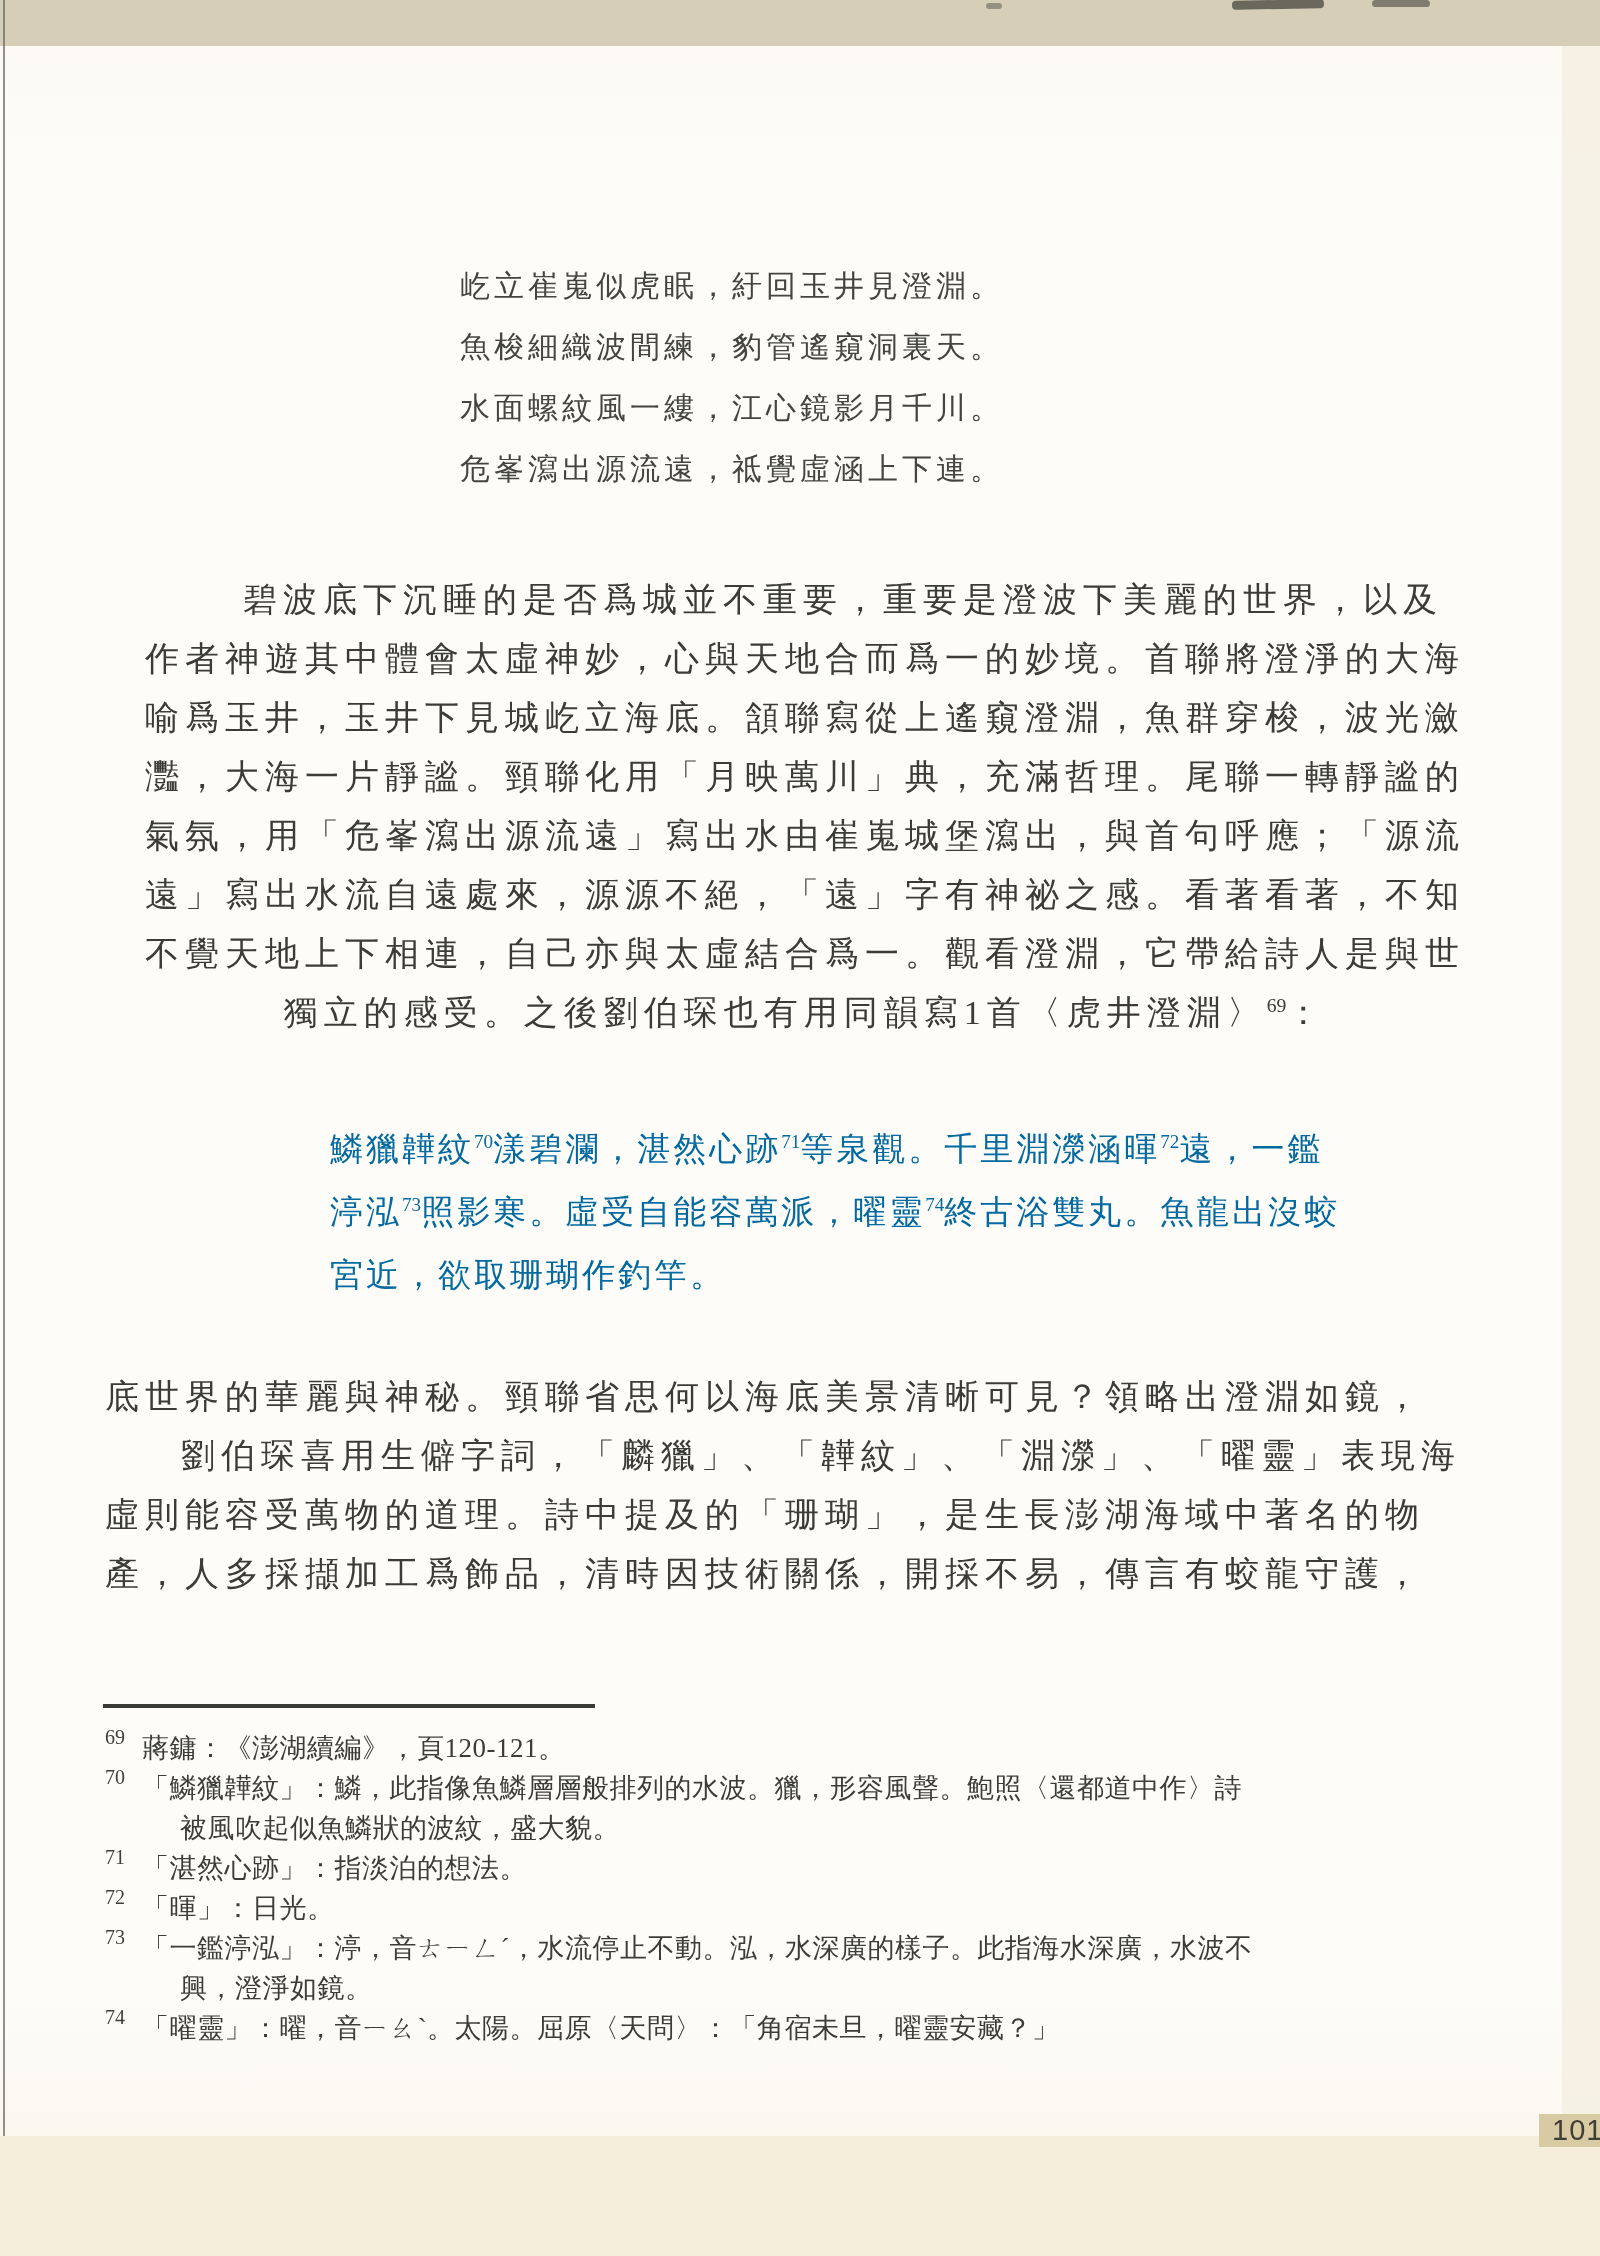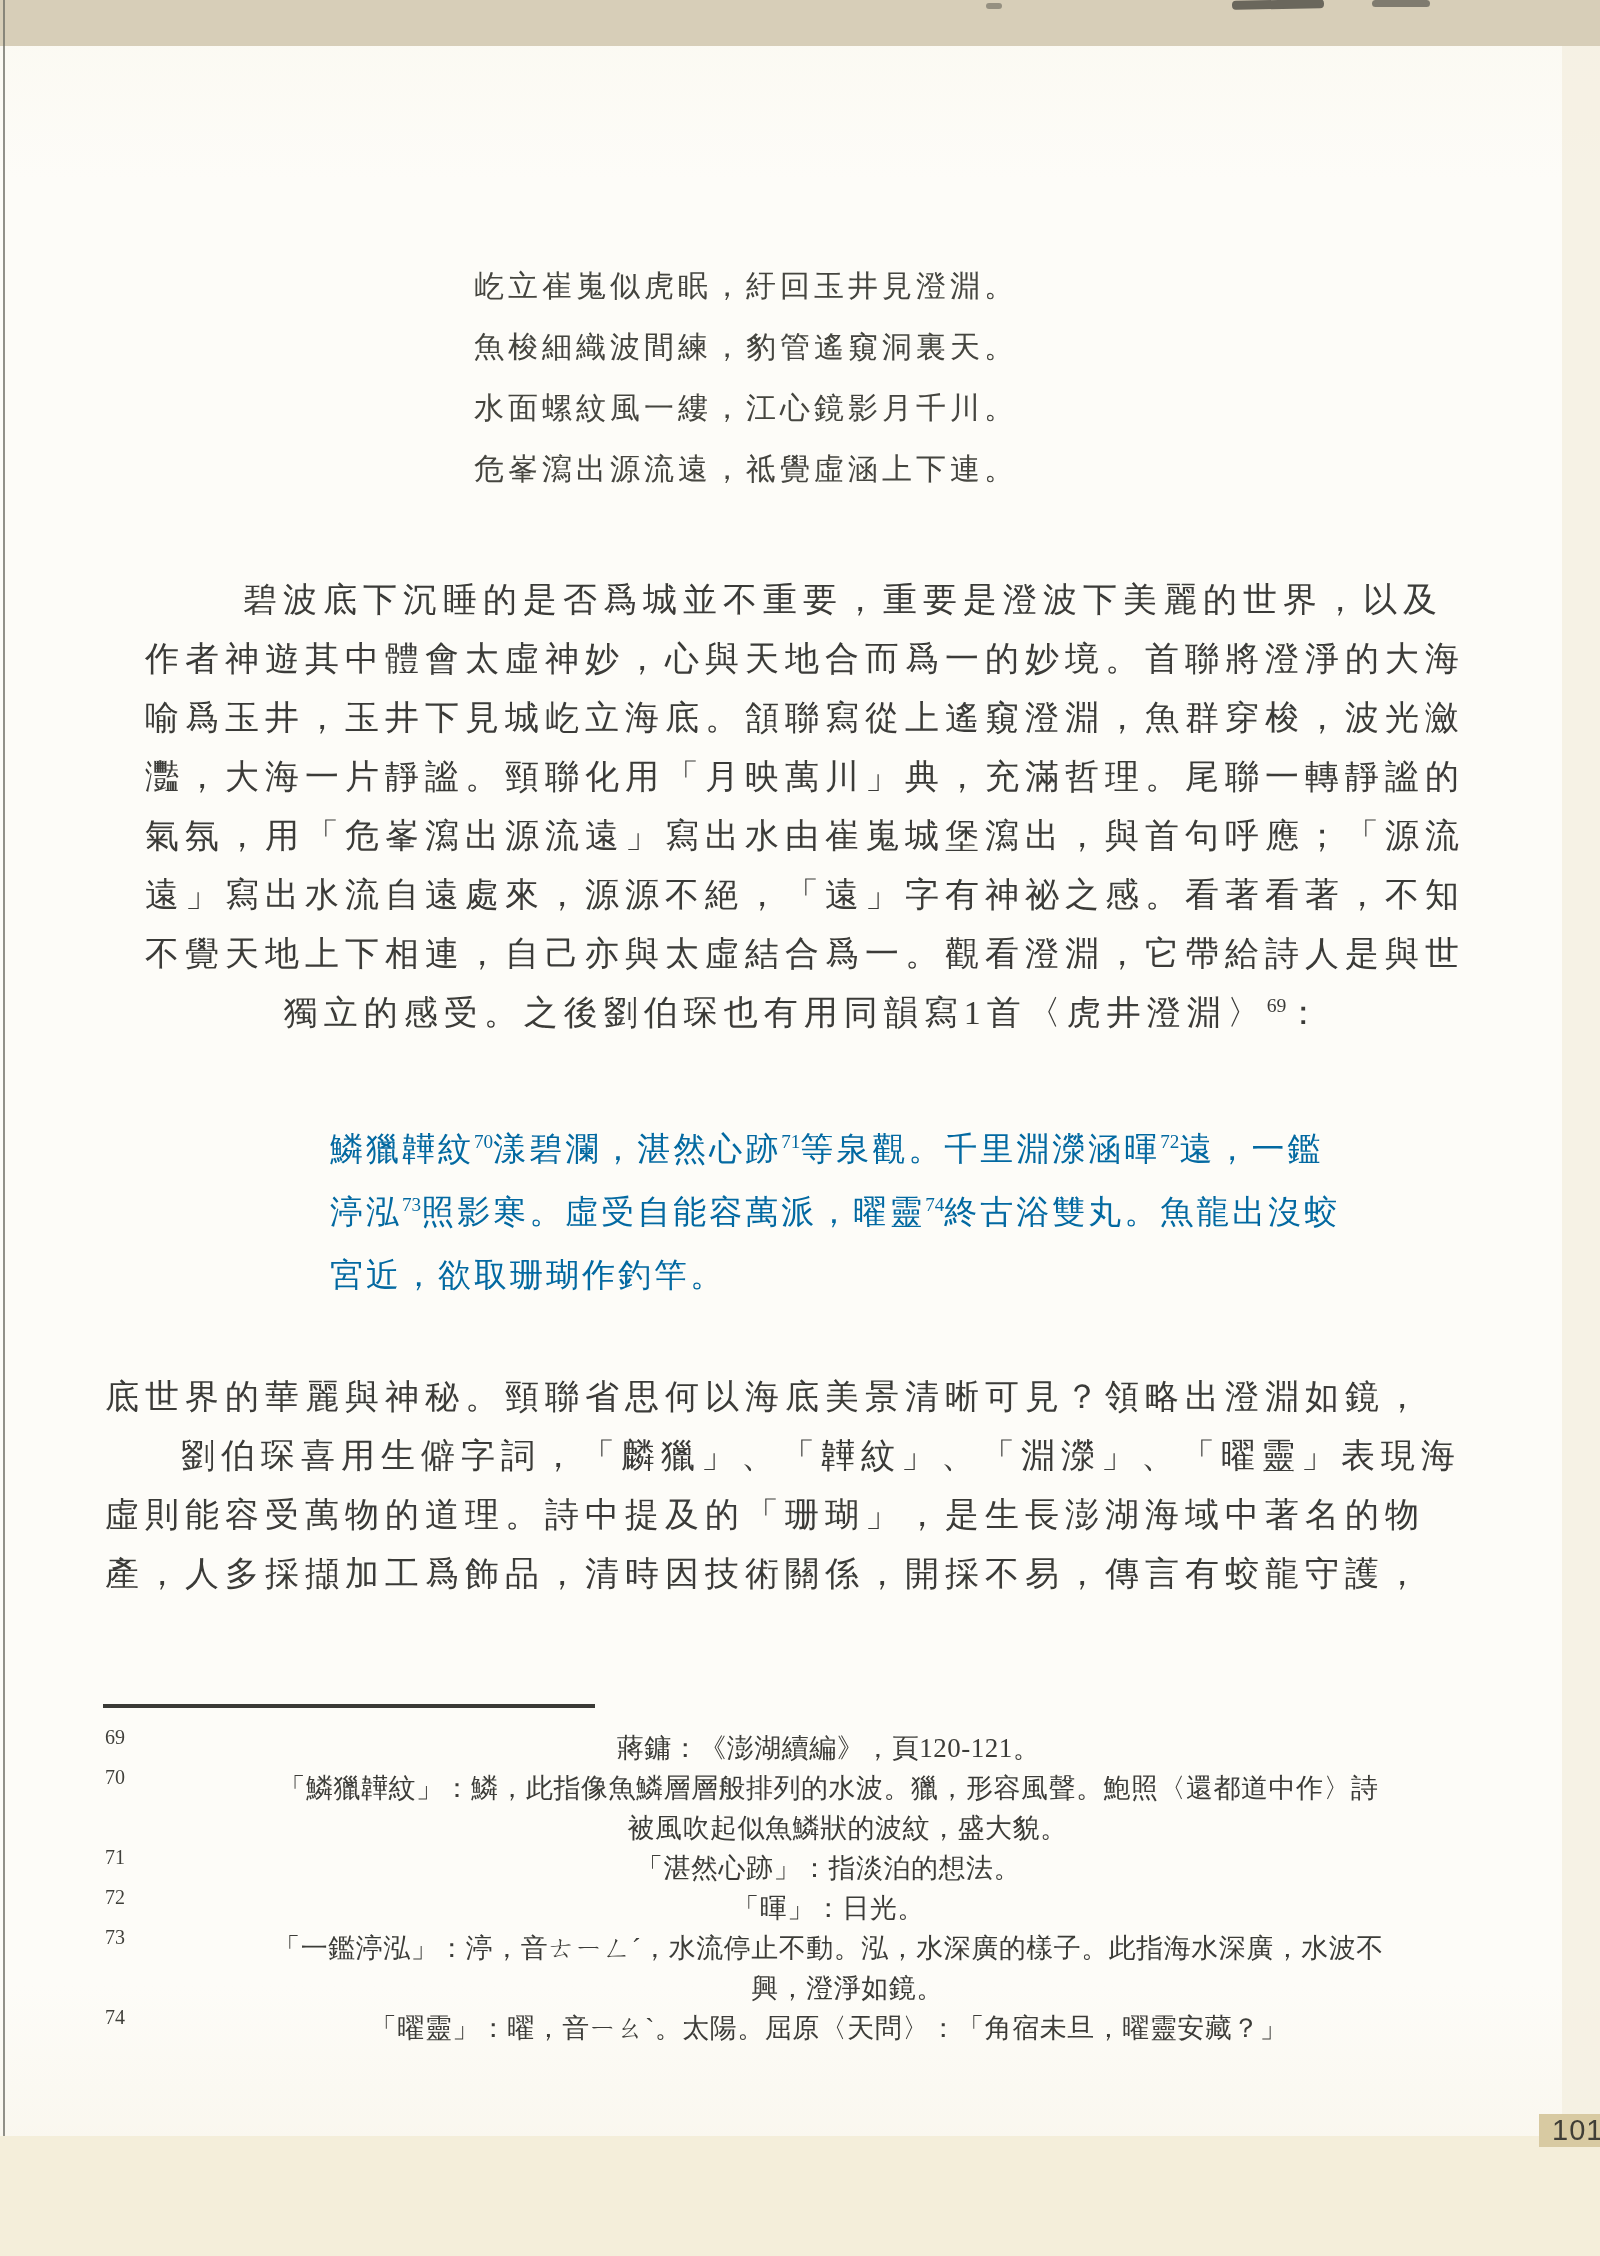--- a/index.html
+++ b/index.html
@@ -14,39 +14,39 @@
   .smudge{position:absolute;background:#45443d;border-radius:4px;}
   .smudge.s1{left:1232px;top:0;width:92px;height:9px;transform:rotate(-1deg);opacity:.75;}
   .smudge.s2{left:1372px;top:0;width:58px;height:7px;opacity:.6;}
   .smudge.s3{left:986px;top:3px;width:16px;height:6px;opacity:.45;}
   .left-edge{position:absolute;left:3px;top:0;width:2px;height:2256px;background:#6e6e66;opacity:.75;}
   .left-notch{position:absolute;left:0;top:2183px;width:9px;height:73px;background:#3c3b35;}
   .right-strip{position:absolute;right:0;top:46px;width:38px;height:2210px;background:#f4efe0;opacity:.8;}
   .bottom-band{position:absolute;left:0;top:2136px;width:1600px;height:120px;background:#f4eeda;}
 
   .poem1{position:absolute;left:460px;top:255px;}
-  .poem1 .line{height:61px;line-height:61px;font-size:30px;letter-spacing:4px;color:#45453f;white-space:nowrap;margin-left:14px;}
+  .poem1 .line{height:61px;line-height:61px;font-size:30px;letter-spacing:4px;color:#45453f;white-space:nowrap;}
 
   .para{position:absolute;left:105px;width:1400px;}
   .para .line{height:59px;line-height:59px;font-size:34px;letter-spacing:6px;white-space:nowrap;}
   .para .line.first{text-indent:76px;}
   #para1{top:570px;text-align:center;}
   #para2{top:1367px;}
 
   .quote2{position:absolute;left:330px;top:1118px;width:1160px;}
   .quote2 .line{height:63px;line-height:63px;font-size:33px;letter-spacing:3px;color:#0369a1;white-space:nowrap;}
 
   sup.fnref{font-size:0.58em;vertical-align:super;letter-spacing:0;line-height:0;}
 
   .fn-rule{position:absolute;left:103px;top:1704px;width:492px;height:4px;background:#3a3a36;}
 
   .footnotes{position:absolute;left:105px;top:1728px;width:1410px;}
   .fn-item{position:relative;padding-left:75px;}
   .fn-num{position:absolute;left:0;top:-2px;font-size:20px;color:#3f3f3a;}
-  .fn-line{min-height:40px;line-height:40px;font-size:27px;letter-spacing:.5px;white-space:nowrap;color:#3c3c38;text-align:center;}
+  .fn-line{min-height:40px;line-height:40px;font-size:27px;letter-spacing:.5px;white-space:nowrap;color:#3c3c38;}
   .fn-line.first{margin-left:-38px;}
 
   .page-badge{position:absolute;left:1539px;top:2114px;width:92px;height:33px;background:#d8caa2;}
   .page-badge span{display:block;padding-left:13px;font-family:"Liberation Sans","DejaVu Sans",sans-serif;
     font-size:29px;line-height:33px;color:#403e36;letter-spacing:1px;}
 </style>
 </head>
 <body>
 
 <div class="page"></div>

